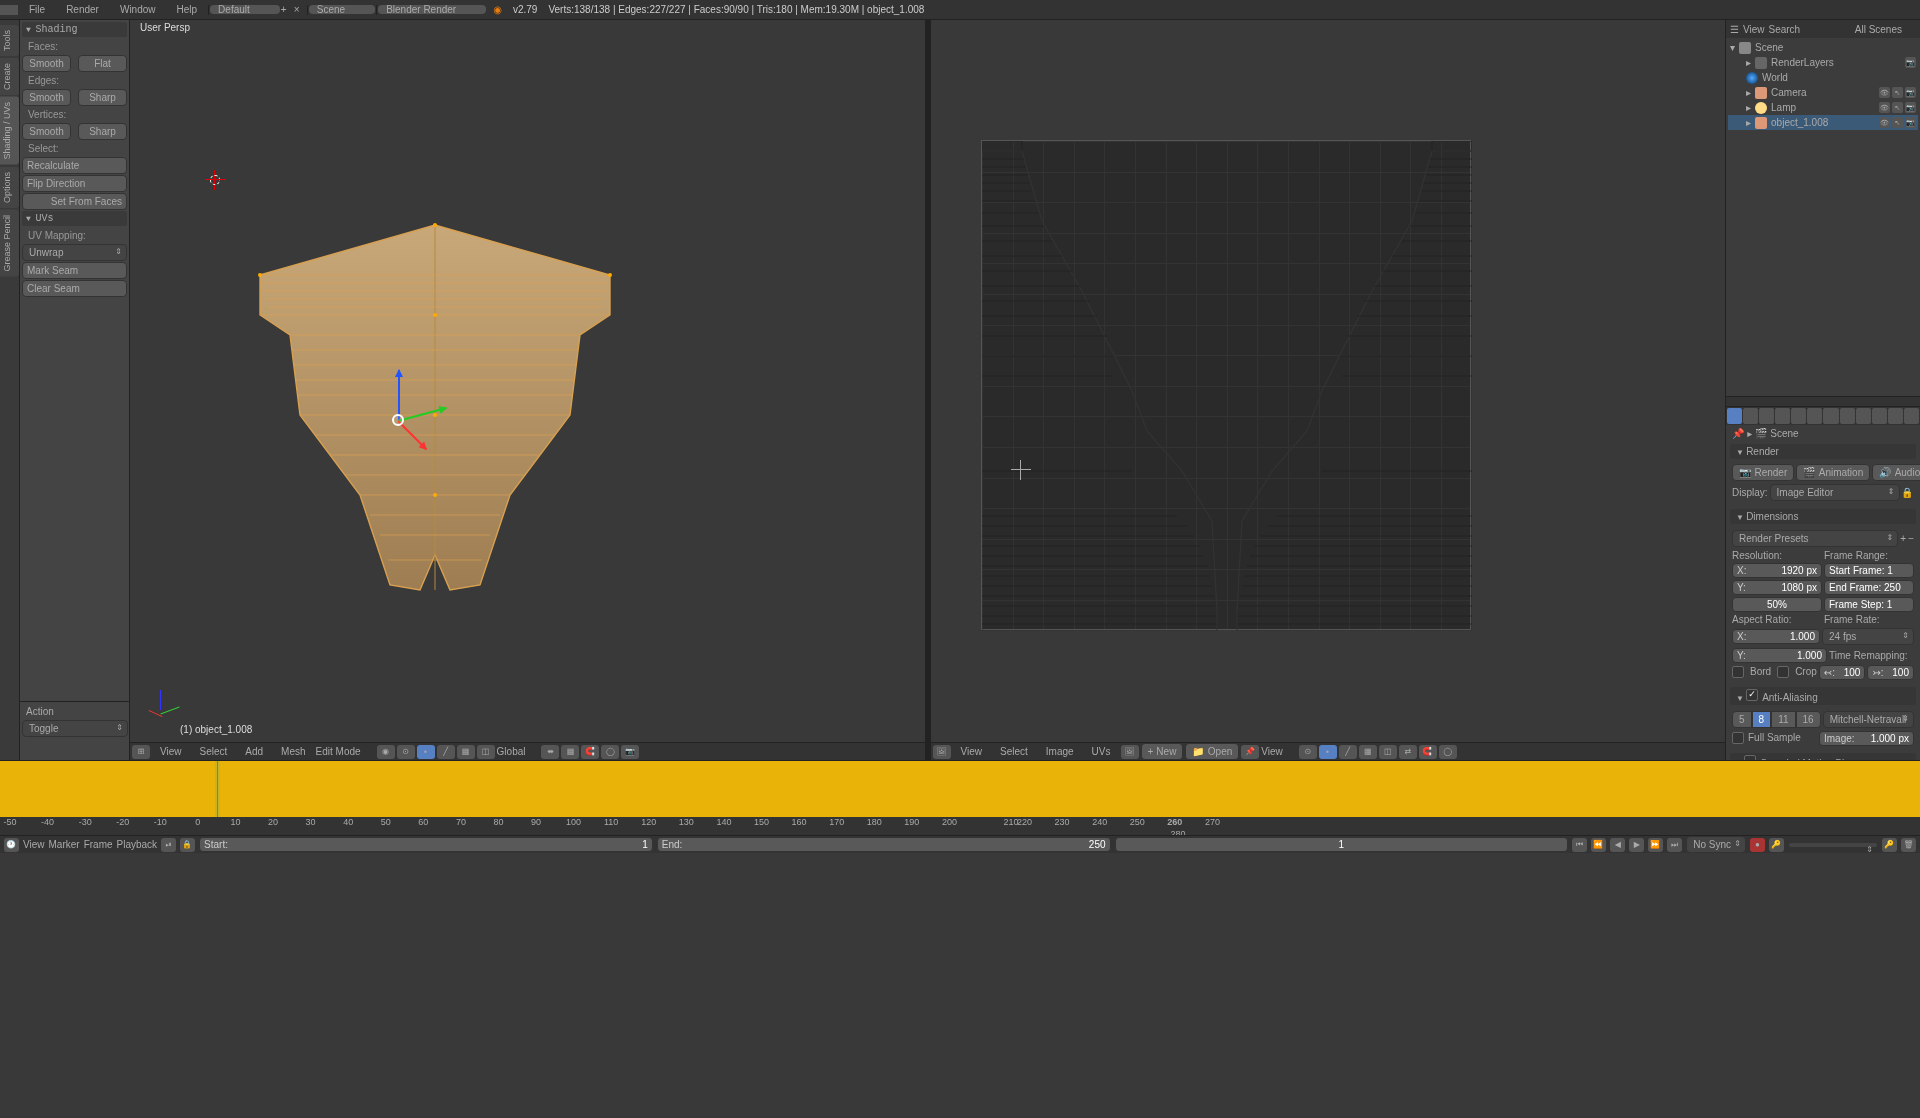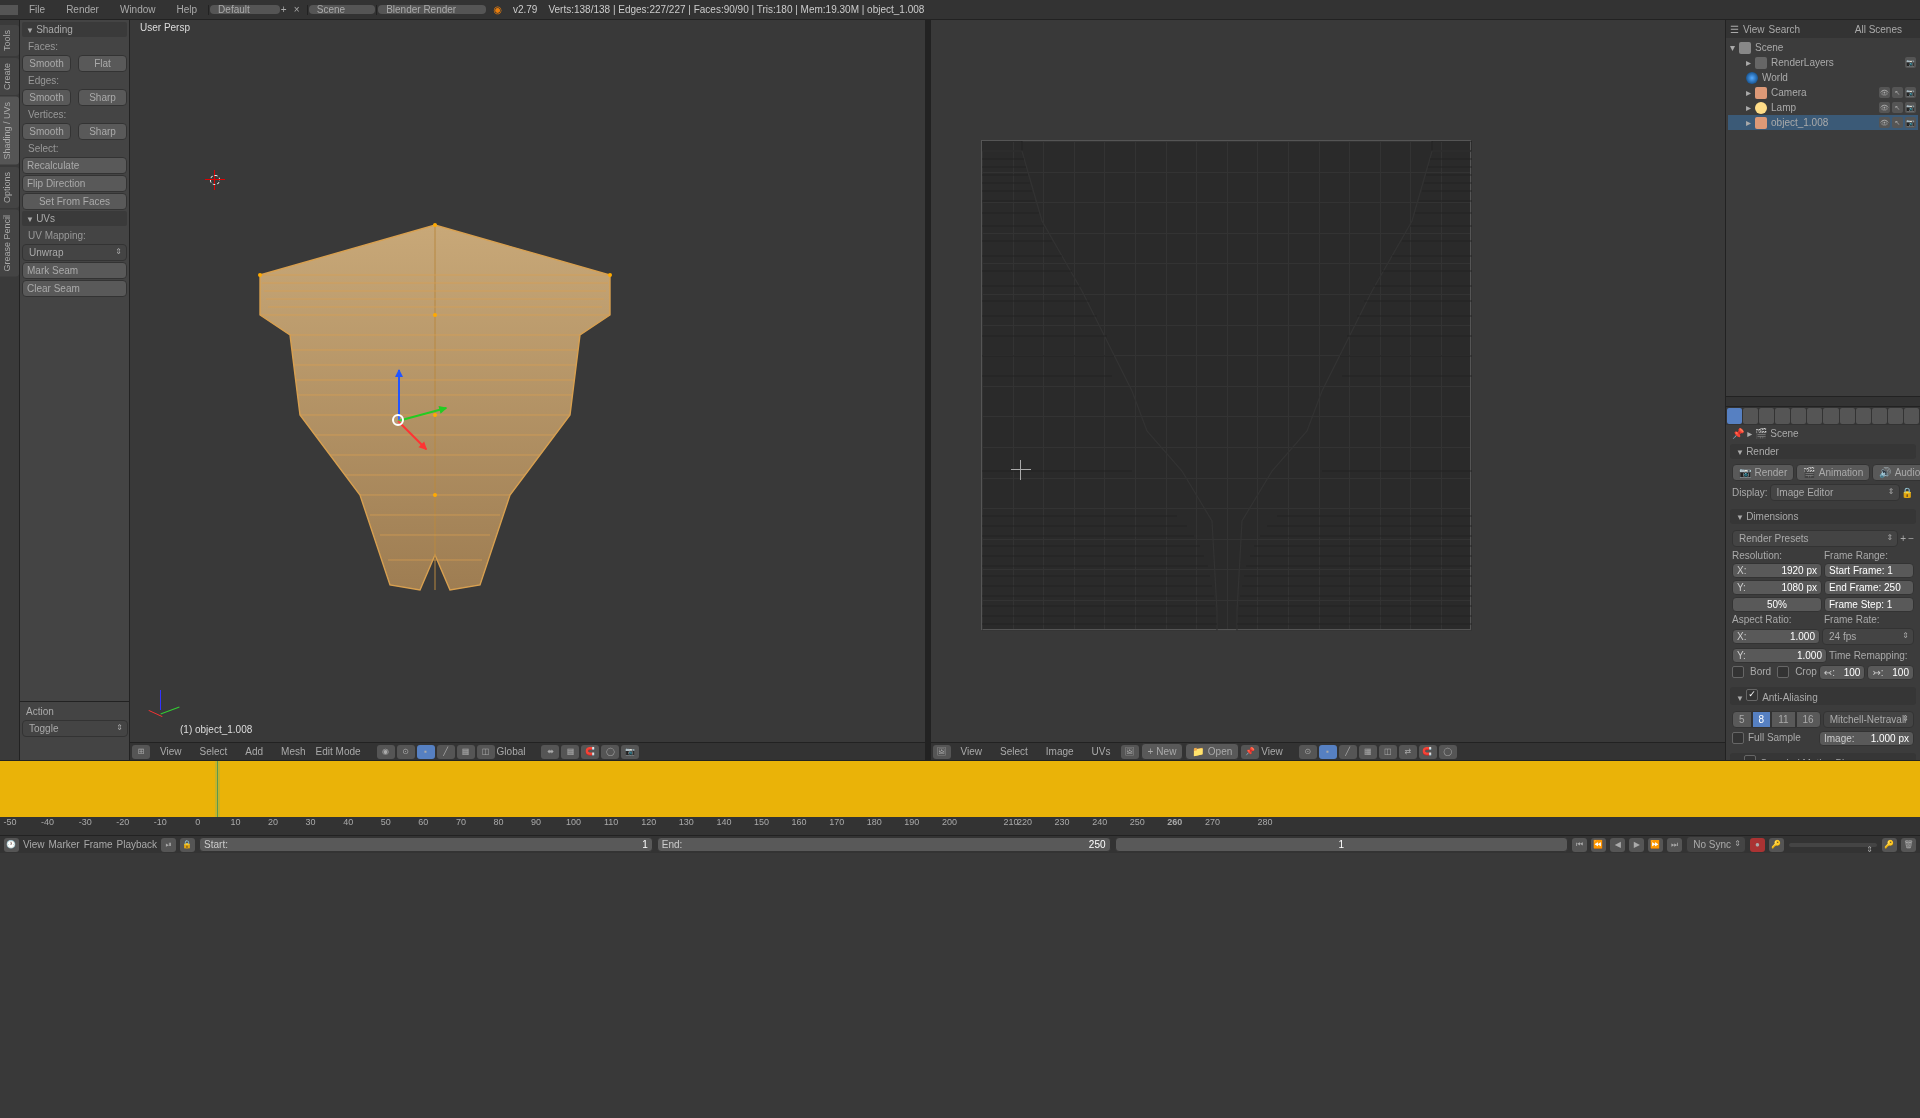--- a/index.html
+++ b/index.html
@@ -7,21 +7,21 @@
 .topbar { height: 20px; background: #333; display: flex; align-items: center; gap: 1px; border-bottom: 1px solid #222; font-size: 10px; }
 .topbar .icn { width: 18px; height: 10px; background: #555; display: inline-block; }
 .topbar .menu { padding: 0 10px; cursor: pointer; }
 .topbar .sep { width: 1px; height: 10px; background: #222; }
 .topbar .dropdown { background: #555; padding: 0 30px 0 8px; border-radius: 4px; height: 9px; line-height: 9px; position: relative; }
 .topbar .stats { color: #ccc; font-size: 10px; margin-left: 10px; }
 .main { display: flex; height: 740px; }
 .leftpanels { width: 20px; background: #3a3a3a; border-right: 1px solid #222; display: flex; flex-direction: column; gap: 2px; padding-top: 5px; }
 .leftpanels .tab { writing-mode: vertical-rl; transform: rotate(180deg); font-size: 9px; padding: 5px 2px; background: #444; border-radius: 3px 0 0 3px; text-align: center; cursor: pointer; }
 .toolshelf { width: 110px; background: #444; border-right: 1px solid #222; padding: 2px; overflow: hidden; }
-.panel-header { background: #3a3a3a; padding: 2px 4px; font-size: 10px; border-radius: 2px; margin-bottom: 2px; cursor: pointer; }
+.panel-header { background: #3a3a3a; padding: 2px 4px; font-size: 10px; border-radius: 2px; margin-bottom: 2px; cursor: pointer; font-family: Liberation Mono, monospace; }
 .panel-header::before { content: "▼ "; font-size: 8px; }
 .panel-label { font-size: 10px; padding: 2px 6px; color: #999; }
 .btn-row { display: flex; gap: 7px; margin: 1px 0; }
 .btn-row .btn { flex: 1; background: #595959; border-radius: 4px; padding: 2px 4px; text-align: center; font-size: 10px; cursor: pointer; border: 1px solid #333; }
 .btn-full { background: #595959; border-radius: 4px; padding: 2px 4px; text-align: center; font-size: 10px; cursor: pointer; margin: 1px 0; border: 1px solid #333; }
 .drop { background: #444; border-radius: 4px; padding: 2px 6px; font-size: 10px; cursor: pointer; margin: 1px 0; border: 1px solid #333; position: relative; }
 .drop::after { content: "⇕"; position: absolute; right: 4px; font-size: 8px; }
 .viewport3d { flex: 1; background: #393939; position: relative; overflow: hidden; }
 .viewport3d .header-top { position: absolute; top: 2px; left: 10px; font-size: 10px; color: #ddd; }
 .viewport3d .obj-label { position: absolute; bottom: 25px; left: 50px; font-size: 10px; color: #ddd; }
@@ -146,21 +146,21 @@
       <div class="btn">Sharp</div>
     </div>
     <div class="panel-label">Vertices:</div>
     <div class="btn-row">
       <div class="btn">Smooth</div>
       <div class="btn">Sharp</div>
     </div>
     <div class="panel-label">Select:</div>
     <div class="btn-full" style="text-align:left">Recalculate</div>
     <div class="btn-full" style="text-align:left">Flip Direction</div>
-    <div class="btn-full" style="text-align:center">Set From Faces</div>
+    <div class="btn-full" style="text-align:right">Set From Faces</div>
 
     <div class="panel-header">UVs</div>
     <div class="panel-label">UV Mapping:</div>
     <div class="drop">Unwrap</div>
     <div class="btn-full" style="text-align:left">Mark Seam</div>
     <div class="btn-full" style="text-align:left">Clear Seam</div>
 
     <div class="action-panel">
       <div style="font-size:10px;padding:2px 4px">Action</div>
       <div class="drop">Toggle</div>
@@ -584,21 +584,21 @@
       <span class="tick" style="left: 874.242px;">180</span>
       <span class="tick" style="left: 911.818px;">190</span>
       <span class="tick" style="left: 949.394px;">200</span>
       <span class="tick" style="left: 1011px;">210</span>
       <span class="tick" style="left: 1024.55px;">220</span>
       <span class="tick" style="left: 1062.12px;">230</span>
       <span class="tick" style="left: 1099.7px;">240</span>
       <span class="tick" style="left: 1137.27px;">250</span>
       <span class="tick" style="left: 1174.85px; font-weight: bold;">260</span>
       <span class="tick" style="left: 1212.42px;">270</span>
-      <span class="tick" style="left: 1265px;">280</span>
+      <span class="tick" style="left: 1178px; margin-top: 12px;">280</span>
     </div>
 </div>
 
 <div class="timeline-footer">
   <span class="btn-icon">🕐</span>
   <span class="menu">View</span>
   <span class="menu">Marker</span>
   <span class="menu">Frame</span>
   <span class="menu">Playback</span>
   <span class="btn-icon">⏯</span>

